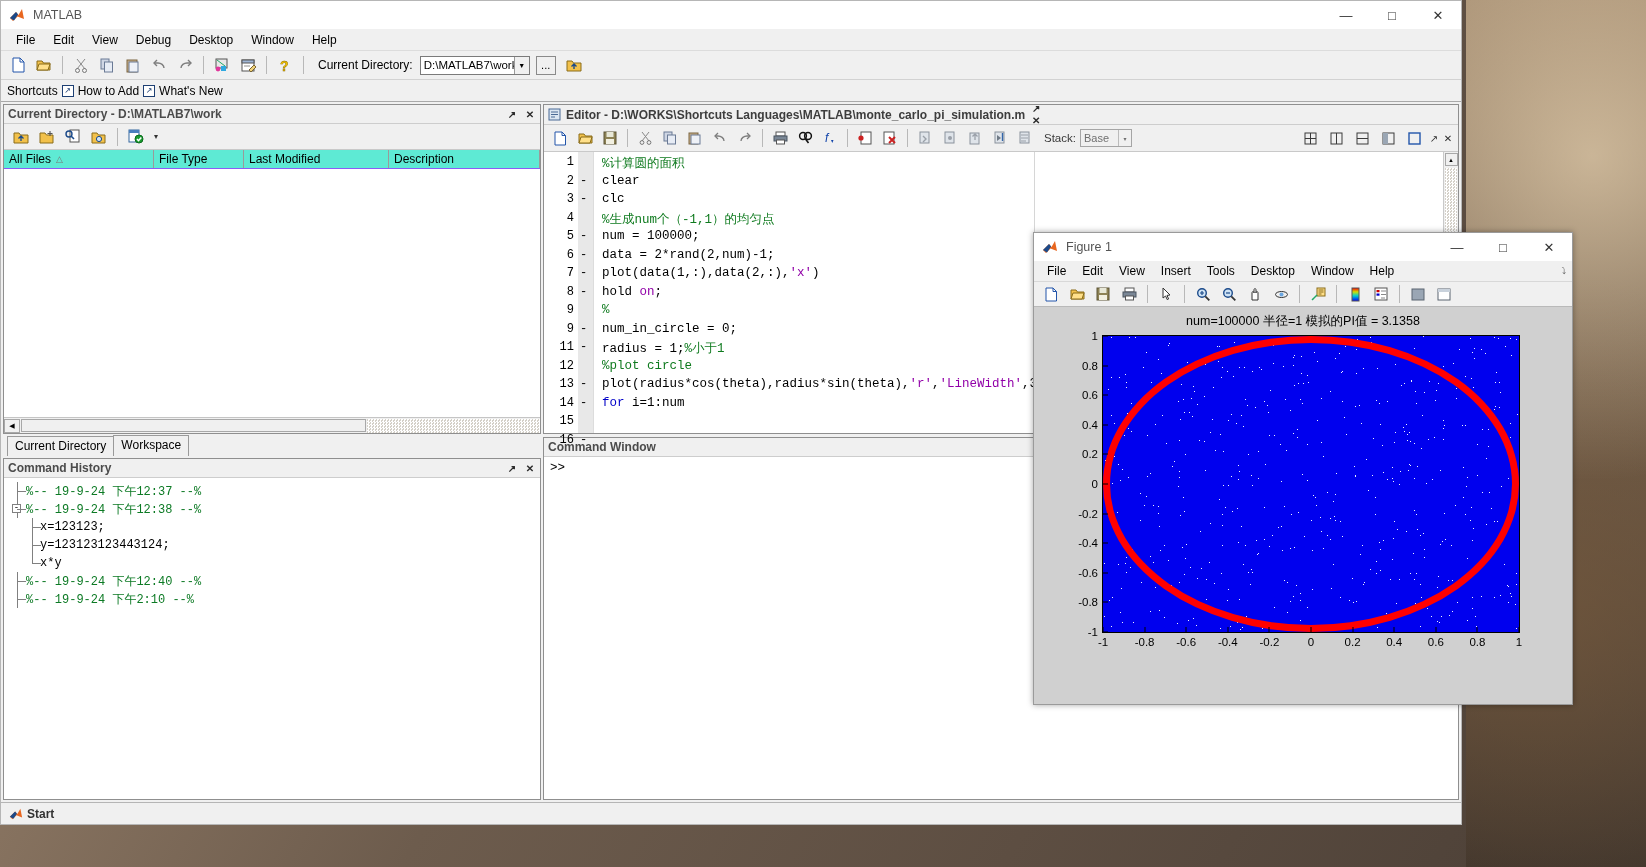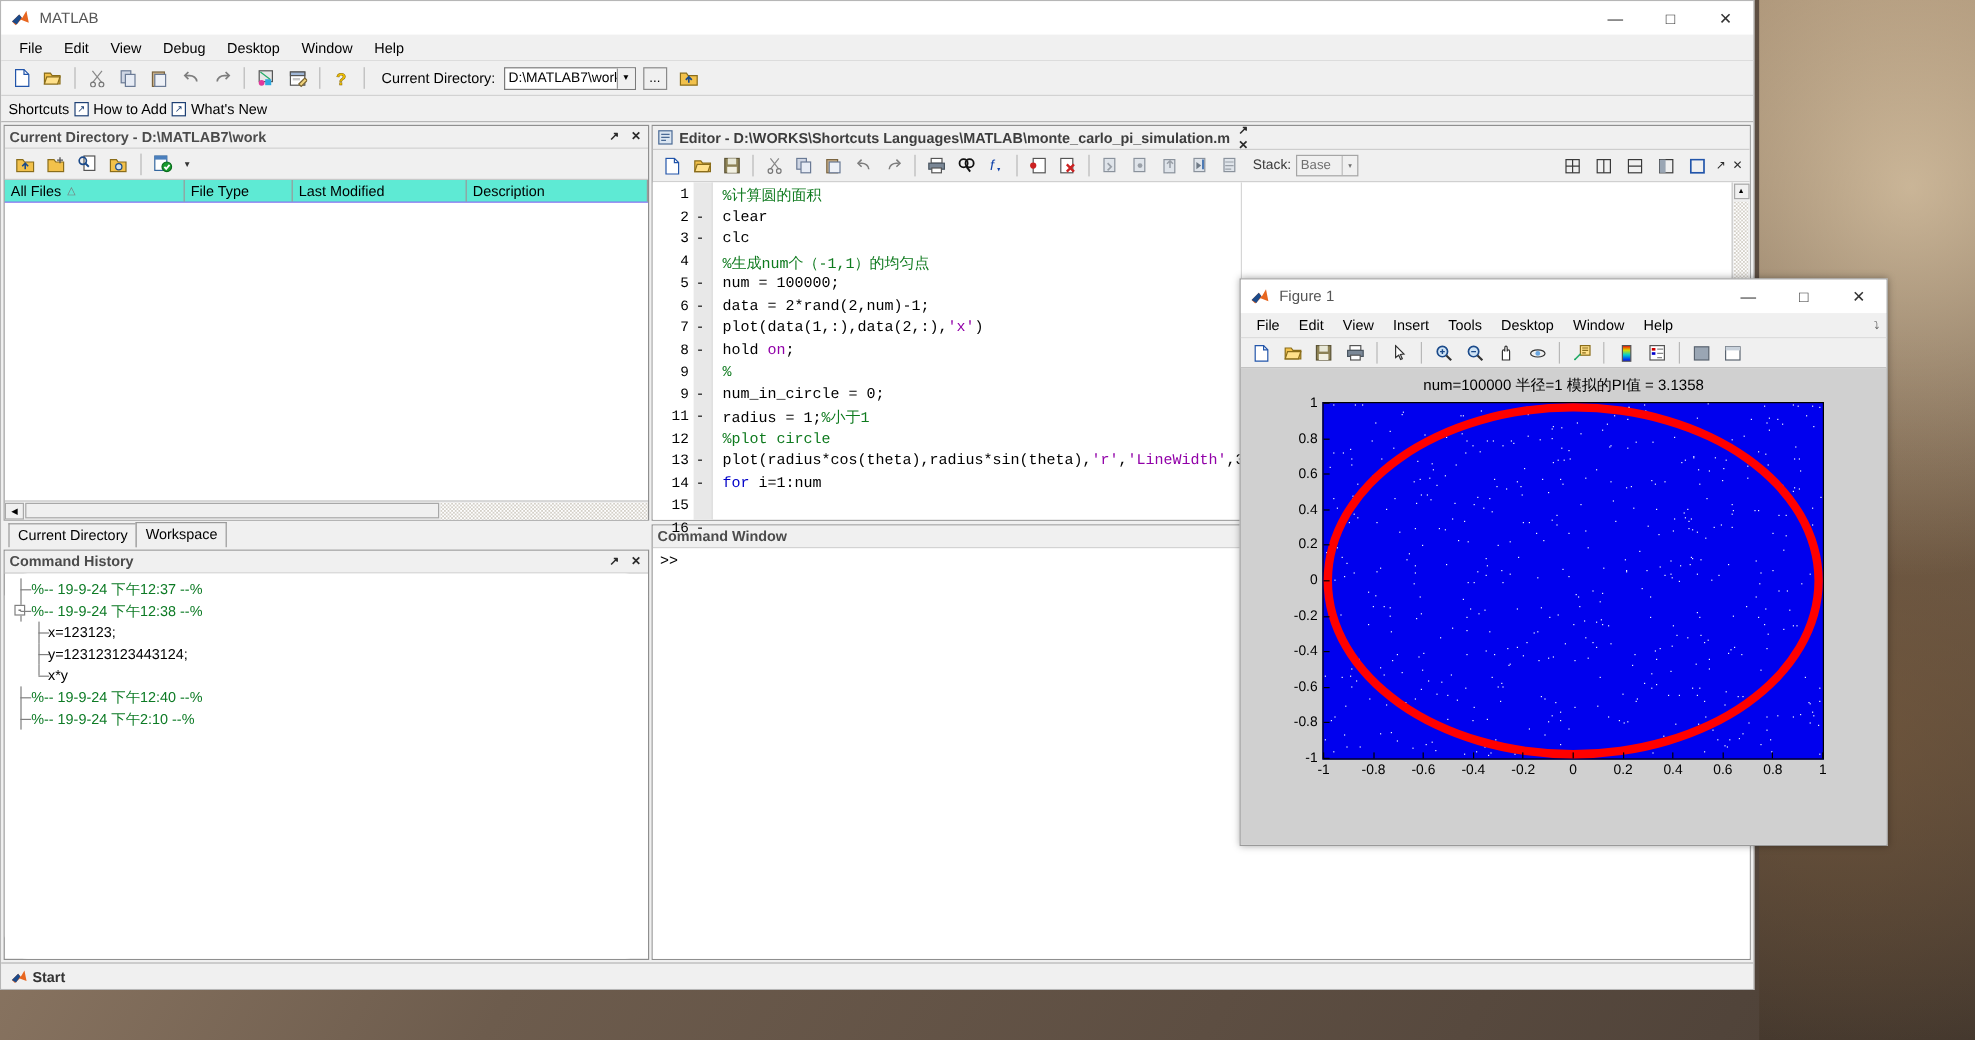--- a/index.html
+++ b/index.html
@@ -128,21 +128,21 @@
   }
   .tab{
     padding:2px 7px 3px; font-size:12px; background:#f0f0f0;
     border:1px solid #9a9a9a; border-bottom:none; margin-right:-1px;
   }
   .tab.active{ background:#f0f0f0; position:relative; z-index:2; padding-bottom:4px; }
 
   
   #cmd-history{ flex:1; margin-top:2px; }
   .hist-body{ flex:1; background:#fff; padding:4px 0 0 6px; overflow:hidden;
-     font-family:Liberation Sans, sans-serif; font-size:12px;border-radius:19px; }
+     font-family:Liberation Mono, monospace; font-size:12px;border-radius:19px; }
   .hist-row{ display:flex; align-items:center; height:18px; white-space:nowrap; }
   .hist-green{ color:#0c7a24; }
   .hist-black{ color:#000; }
   .tree-stem{
     width:16px;height:18px;position:relative;flex:0 0 auto;
   }
   .tree-stem::before{ content:"";position:absolute;left:7px;top:0;bottom:0;width:1px;background:#808080; }
   .tree-stem::after{ content:"";position:absolute;left:7px;top:9px;width:9px;height:1px;background:#808080; }
   .tree-stem.last::before{ bottom:9px; }
   .tree-indent{ width:30px;height:18px;position:relative;flex:0 0 auto; }

